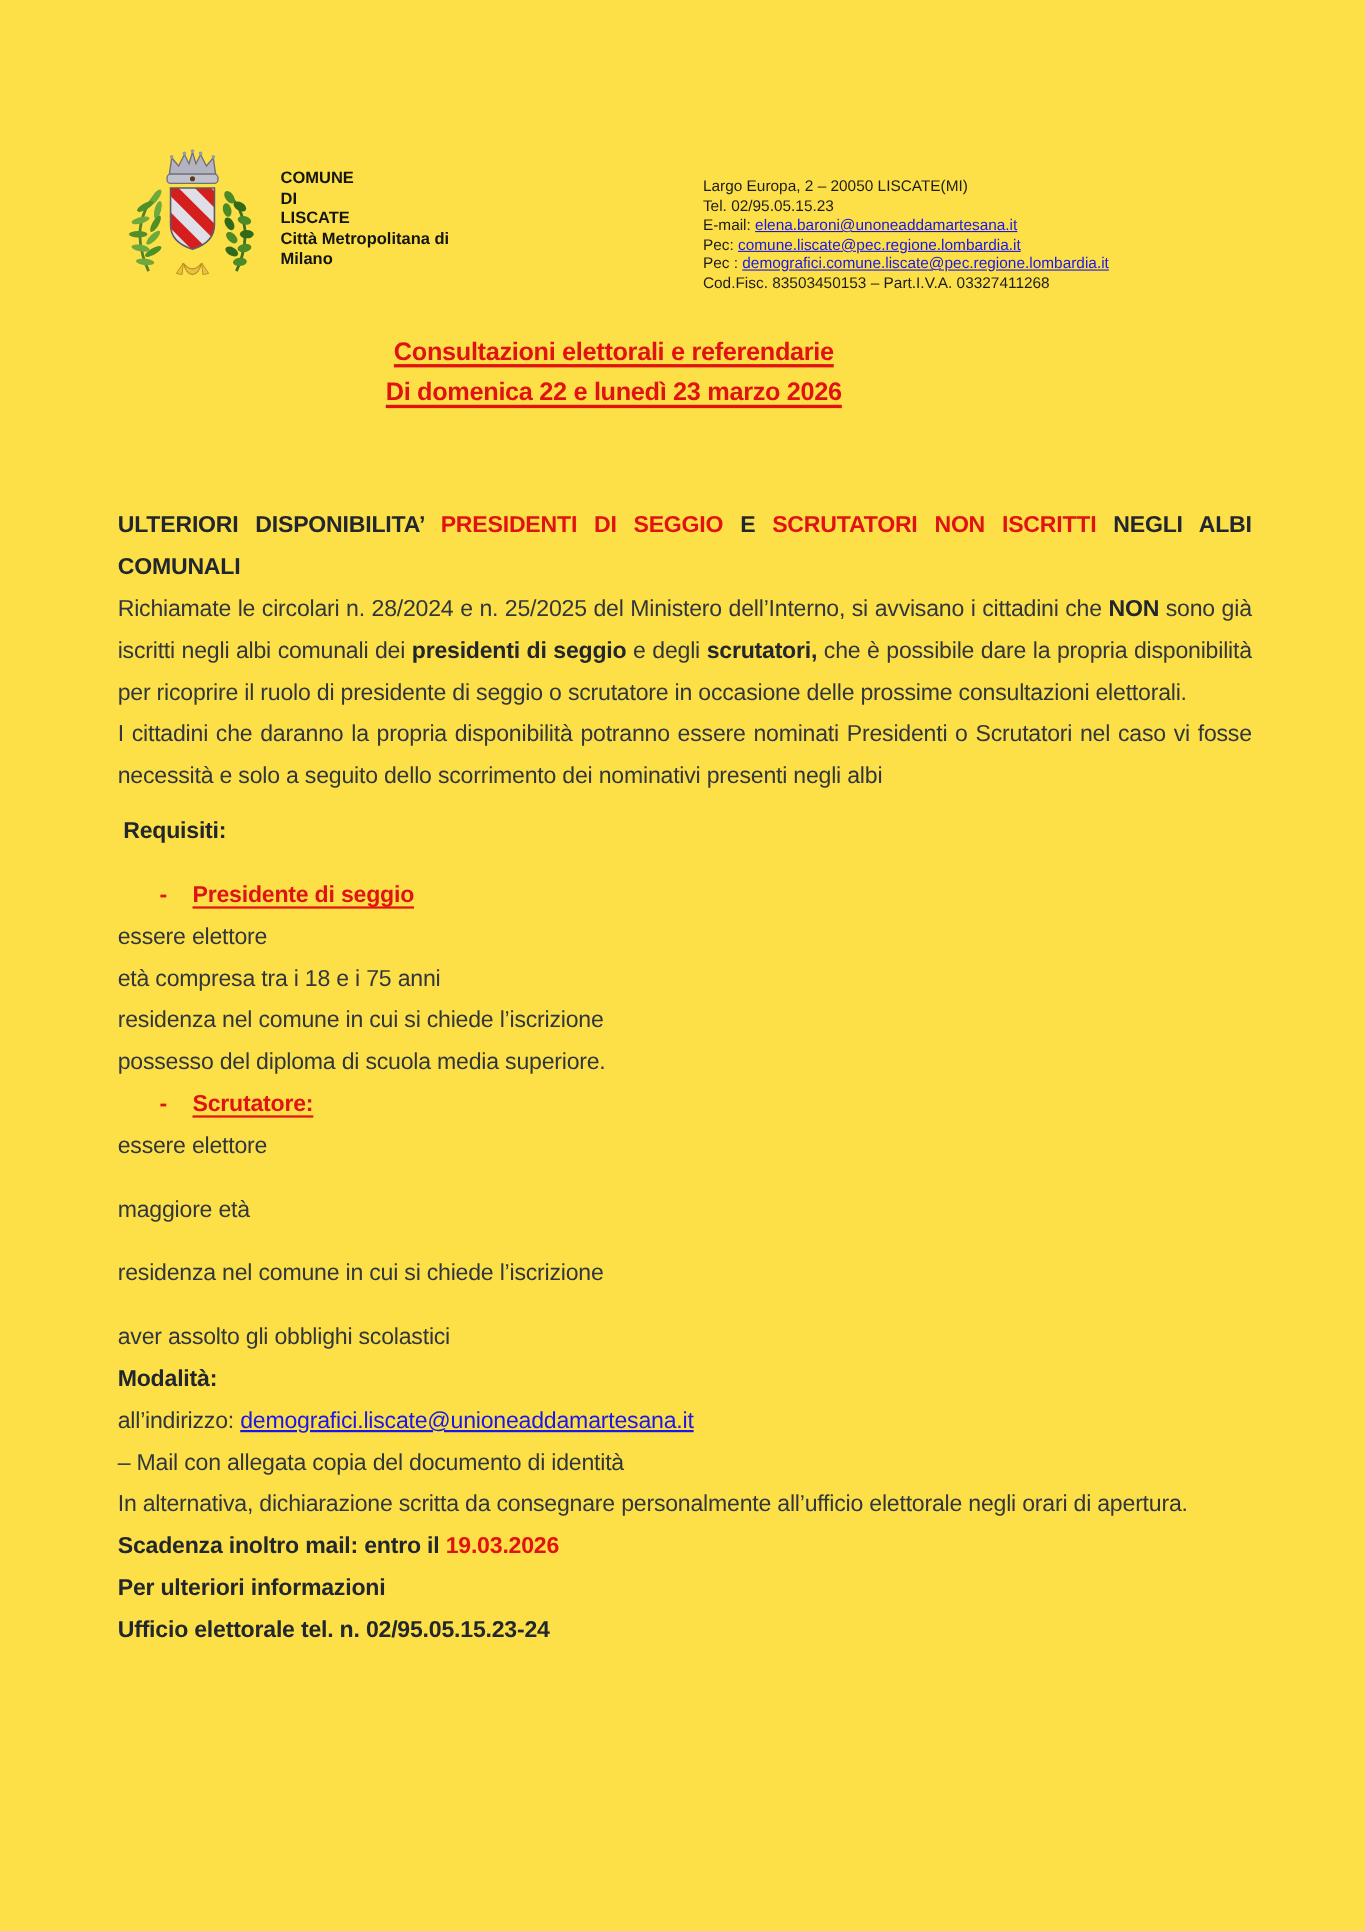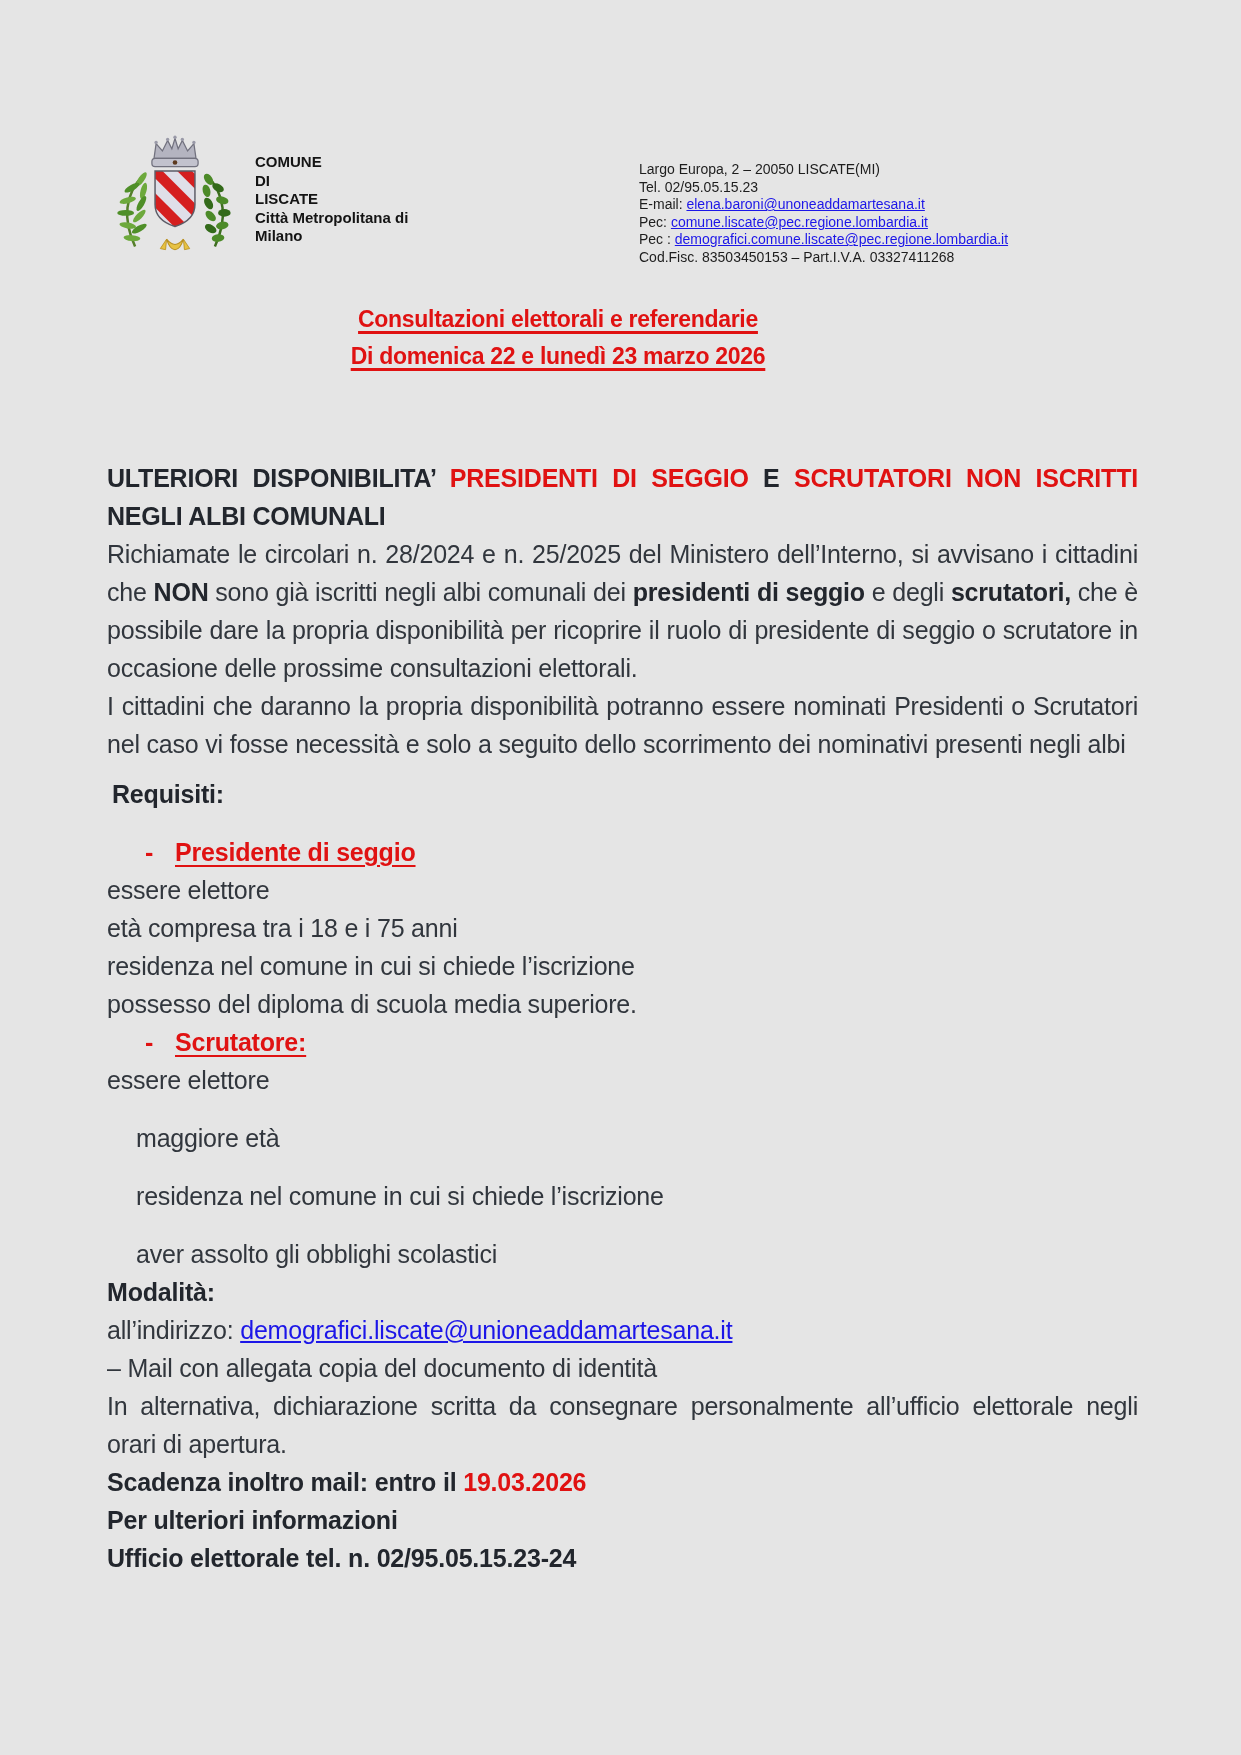--- a/index.html
+++ b/index.html
@@ -2,21 +2,21 @@
 <html lang="it"><head>
 <meta charset="utf-8">
 <style>
   * { margin:0; padding:0; box-sizing:border-box; }
   html,body { background:#ffffff; }
   body {
     width:1241px; height:1755px; position:relative;
     font-family:"Liberation Sans", sans-serif;
     color:#31363d;
   }
-  .page { position:absolute; inset:0; background:#e5e5e5; overflow:hidden; }
+  .page { position:absolute; inset:0; background:#fde047; overflow:hidden; }
 
   
   .logo { position:absolute; left:112px; top:131px; width:126px; height:126px; }
   .muni {
     position:absolute; left:255px; top:153px;
     font-size:15px; font-weight:bold; line-height:18.5px; color:#141414;
   }
   .contact {
     position:absolute; left:639px; top:161px;
     font-size:14px; line-height:17.6px; color:#1d1d1d;
@@ -29,31 +29,31 @@
     text-align:center; color:#e01212; font-weight:bold;
     font-size:23px; line-height:37px; letter-spacing:-0.3px;
   }
   .title-block .t {
     text-decoration:underline; text-decoration-thickness:3px; text-underline-offset:4px;
   }
 
   
   .bodytext {
     position:absolute; left:107px; top:459px; width:1031px;
-    font-size:25px; line-height:38px; letter-spacing:-0.2px; color:#31363d;
+    font-size:21px; line-height:38px; letter-spacing:-0.2px; color:#31363d;
   }
   .para { text-align:justify; }
   .b { font-weight:bold; color:#22262d; }
   .red { color:#e01212; }
   .u-red { text-decoration:underline; text-decoration-thickness:2px; text-underline-offset:4px; }
   .lnk { color:#1c16e8; text-decoration:underline; cursor:pointer; }
   .req { padding-left:5px;margin-top:12px; }
   .li-title { padding-left:38px; font-weight:bold; color:#e01212; margin-top:20px; }
   .li-title .dash { display:inline-block; width:30px; }
-  .gap-top { margin-top:20px;margin-left:29px; }
+  .gap-top { margin-top:20px; }
 </style>
 </head>
 <body>
 
 <div class="page">
 
   <svg class="logo" viewBox="0 0 120 120" aria-hidden="true">
     <defs>
       <clipPath id="shieldClip">
         <path d="M41,38 h38 v32 q0,15 -19,21 q-19,-6 -19,-21 z"></path>

